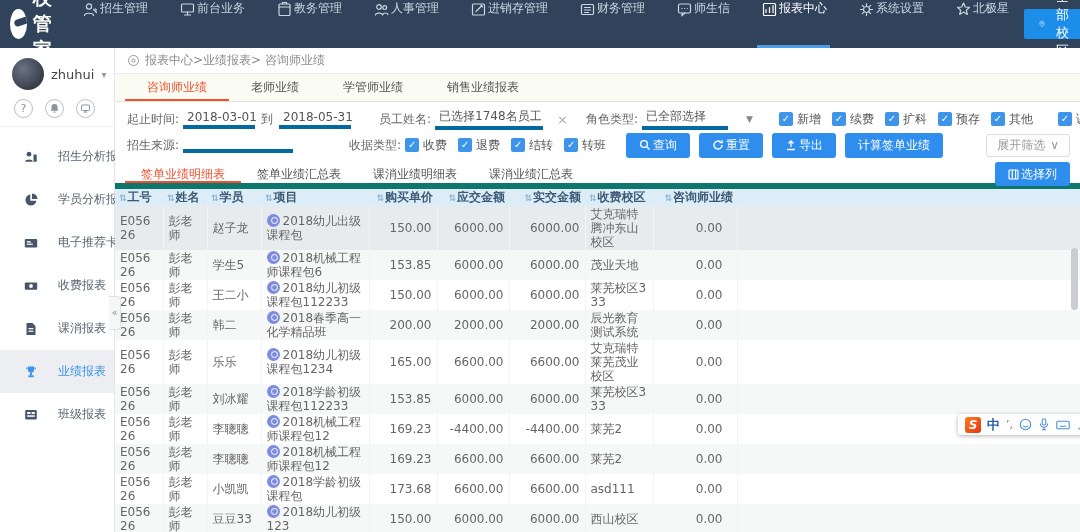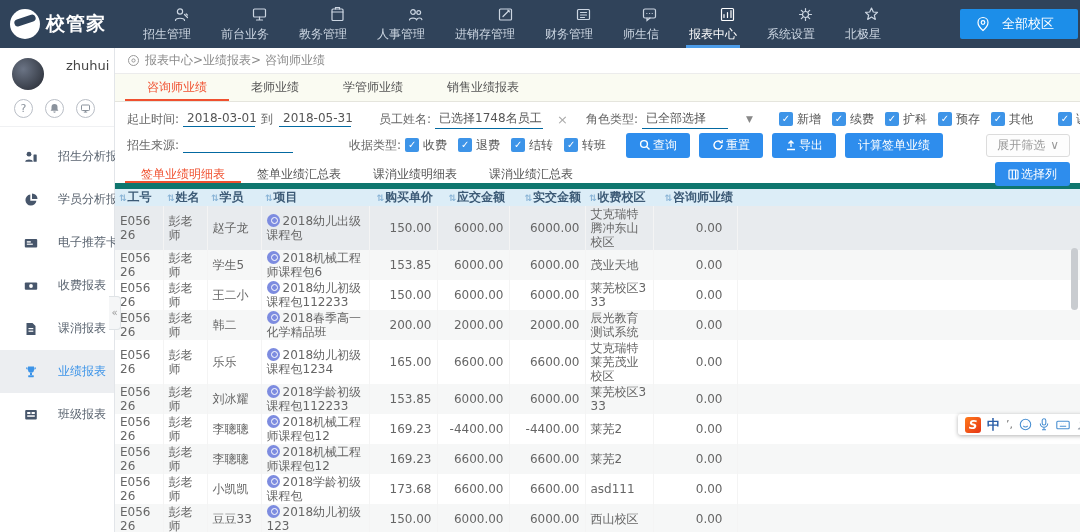--- a/index.html
+++ b/index.html
@@ -5,35 +5,35 @@
   *{box-sizing:border-box;margin:0;padding:0}
   html,body{width:1080px;height:532px;overflow:hidden;background:#fff;
     font-family:"DejaVu Sans","Liberation Sans",sans-serif;font-size:12px;color:#555}
   
   .topnav{height:48px;background:#30435a;display:flex;align-items:stretch;position:relative}
   .logo{width:128px;display:flex;align-items:center;padding-left:10px;gap:6px}
   .logo-mark{width:30px;height:30px;border-radius:50%;background:#fff;position:relative;overflow:hidden}
   .logo-mark::after{content:"";position:absolute;left:4px;top:8px;width:22px;height:7px;background:#30435a;border-radius:6px;transform:rotate(-18deg)}
   .logo-text{color:#fff;font-size:19px;font-weight:bold;letter-spacing:1px}
   .nav-items{display:flex;align-items:stretch}
-  .nav-item{position:relative;display:flex;flex-direction:column;justify-content:center;align-items:flex-end;
+  .nav-item{position:relative;display:flex;flex-direction:row;justify-content:center;align-items:flex-start;
     padding:0 15px;color:#ccd6e2;cursor:pointer;min-width:64px}
   .nav-item svg{display:block;margin-bottom:2px}
   .nav-item span{font-size:12px;white-space:nowrap}
   .nav-item.active{color:#fff}
   .nav-item.active::after{content:"";position:absolute;left:12px;right:12px;bottom:0;height:3px;background:#4c9ce8}
   .campus-btn{margin-left:auto;margin-right:2px;align-self:center;height:30px;background:#1c8ee9;color:#fff;
     display:flex;align-items:center;gap:10px;padding:0 24px 0 14px;border-radius:2px;cursor:pointer;font-size:13px}
   
   .shell{display:flex;height:484px}
   .sidebar{width:115px;background:#fff;border-right:1px solid #e2e5e9;flex:none}
   .main{flex:1;min-width:0;position:relative;background:#fff}
   
   .side-head{padding:10px 0 6px 12px;border-bottom:1px solid #f0f1f3}
-  .user-row{display:flex;gap:22px;cursor:pointer}
+  .user-row{display:flex;align-items:center;gap:7px;cursor:pointer}
   .avatar{width:32px;height:32px;border-radius:50%;background:radial-gradient(circle at 35% 35%,#6b7485,#23272f);flex:none}
   .uname{color:#444;font-size:13px}
   .caret{color:#999;font-size:10px}
   .side-tools{display:flex;gap:12px;margin:9px 0 2px 2px}
   .tool-ic{width:19px;height:19px;border:1px solid #b9bec6;border-radius:50%;color:#8a929c;
     display:flex;align-items:center;justify-content:center;font-size:11px;cursor:pointer}
   .side-menu{padding-top:8px}
   .side-item{height:43px;display:flex;align-items:center;gap:20px;padding-left:24px;color:#5a6470;cursor:pointer;white-space:nowrap}
   .side-item svg{flex:none}
   .side-item.active{background:#ecEEf1;background:#eceef1;color:#3d94e8}
@@ -42,21 +42,21 @@
   
   .crumb{height:26px;display:flex;align-items:center;gap:5px;padding-left:12px;border-bottom:1px solid #ececec;color:#8a8a8a}
   
   .tabbar{height:28px;background:#fafbf2;border-bottom:1px solid #e5e5dd;display:flex;padding-left:10px}
   .tab{padding:0 22px;line-height:27px;color:#555;cursor:pointer}
   .tab.active{color:#f0502f;border-bottom:2px solid #f0502f}
   
   .filters{padding:4px 10px 2px 12px;background:#fff}
   .frow{height:26px;display:flex;align-items:center;color:#666}
   .flabel{margin-right:4px;white-space:nowrap}
-  .uline{border-bottom:1px solid #0369a1;padding:0 4px 1px;color:#555;white-space:nowrap;cursor:text}
+  .uline{border-bottom:4px solid #0369a1;padding:0 4px 1px;color:#555;white-space:nowrap;cursor:text}
   .date{min-width:72px;text-align:center}
   .mid{margin:0 6px}
   .clear-x{color:#aaa;margin:0 18px 0 14px;cursor:pointer;font-size:13px}
   .ddcaret{color:#888;font-size:9px;margin:0 26px 0 18px;cursor:pointer}
   .cbgroup{display:flex;align-items:center}
   .cbitem{display:flex;align-items:center;margin-right:11px;cursor:pointer}
   .cb{width:14px;height:14px;background:#3d94e8;border-radius:2px;color:#fff;font-size:10px;line-height:14px;text-align:center;flex:none}
   .cbl{margin-left:4px;color:#555;white-space:nowrap}
   .vdiv{width:1px;height:16px;background:#ddd;margin:0 10px 0 4px}
   .btn{height:25px;background:#2e8ded;color:#fff;border:none;border-radius:3px;padding:0 13px;margin-left:9px;

